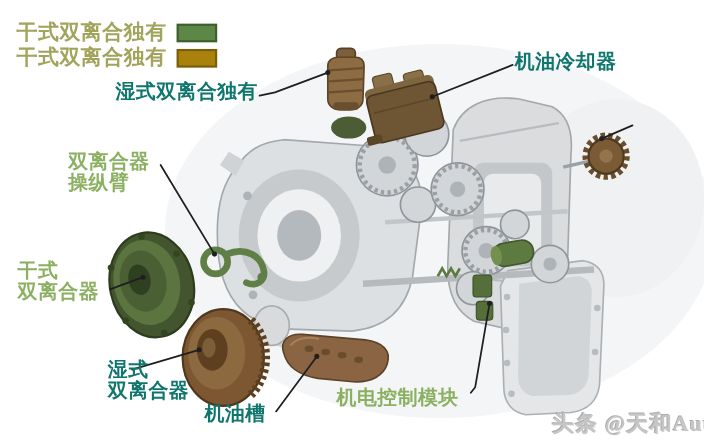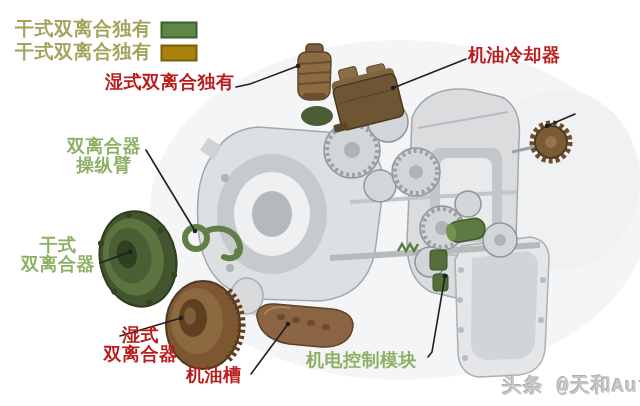--- a/index.html
+++ b/index.html
@@ -1,27 +1,27 @@
 <!DOCTYPE html>
 <html><head>
 <meta charset="utf-8">
 <style>
   html,body{margin:0;padding:0;background:#ffffff;}
   #stage{
     position:relative;width:640px;height:406px;background:#ffffff;
-    overflow:hidden;font-family:Liberation Mono, monospace;
+    overflow:hidden;font-family:Liberation Serif, serif;
   }
   #artwork{position:absolute;left:0;top:0;}
   .lbl{
     position:absolute;font-weight:bold;font-size:18px;line-height:19px;
     white-space:nowrap;letter-spacing:0.5px;
   }
-  .lbl.two-line{white-space:normal;text-align:center;}
+  .lbl.two-line{white-space:normal;text-align:left;}
   .dry{color:#8cb062;}
-  .wet{color:#b91c1c;}
+  .wet{color:#0f766e;}
   .legend{position:absolute;left:15px;top:19px;}
   .legend-row{display:flex;align-items:center;height:22px;margin-bottom:1px;}
   .legend-text{
     font-weight:bold;font-size:19px;color:#a2a45c;letter-spacing:0.5px;
     line-height:22px;white-space:nowrap;
   }
   .legend-swatch{margin-left:8px;display:block;}
   .legend-row{align-items:center;}
   #watermark{
     position:absolute;left:502px;top:372px;font-size:20px;font-weight:bold;

